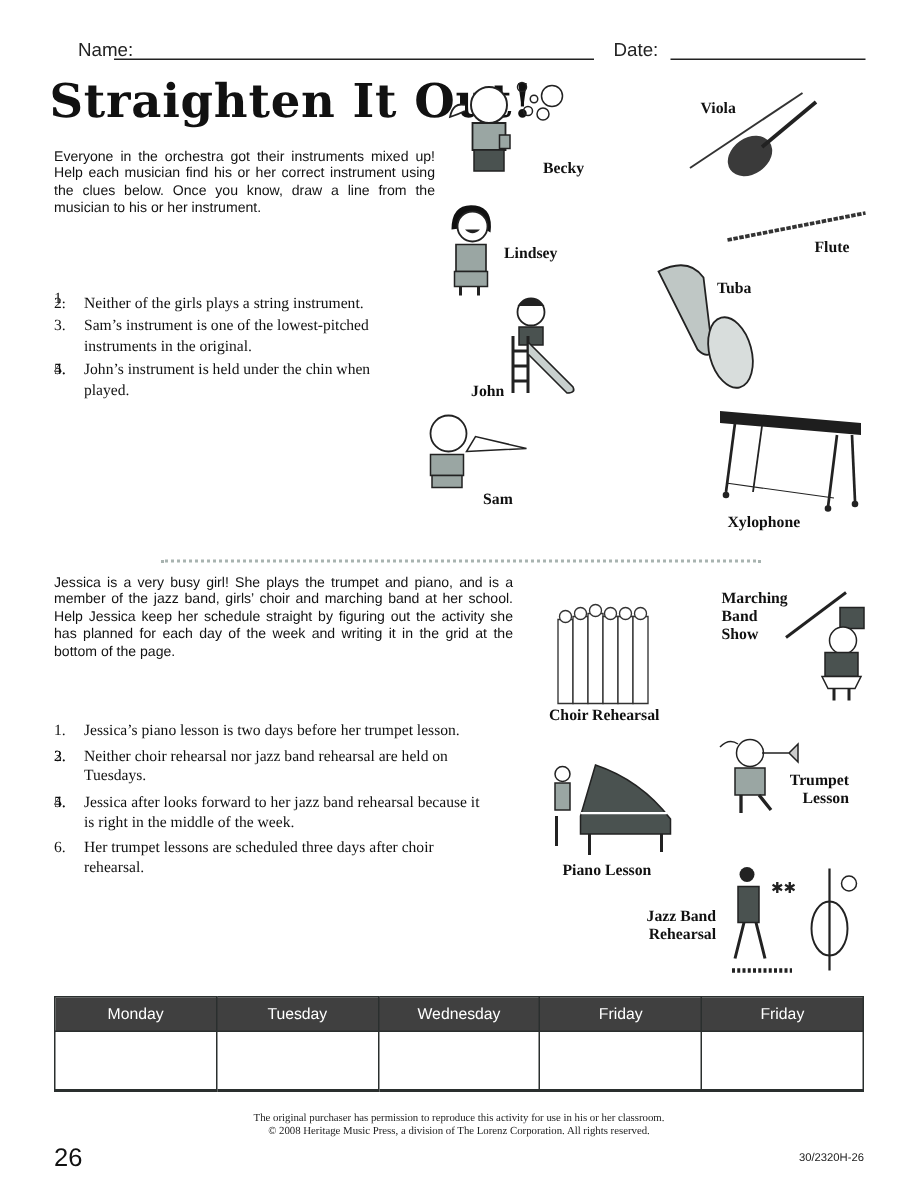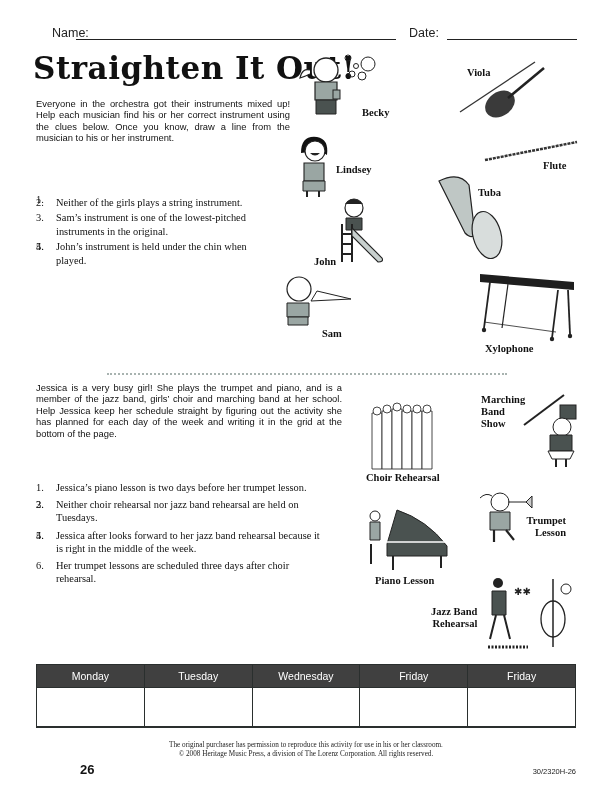--- a/index.html
+++ b/index.html
@@ -22,21 +22,21 @@
   .pic-label { font-family: "Liberation Serif", serif; font-weight: bold; font-size: 10.5px; color: #111; line-height: 12px; }
 
   .divider { left: 107px; top: 373px; width: 400px; height: 0; border-top: 2.2px dotted #a8b3b0; }
 
   
   .sched { left: 36px; top: 664px; width: 540px; border-collapse: collapse; table-layout: fixed; }
   .sched th { background: #404040; color: #ffffff; font-family: "Liberation Sans", sans-serif; font-weight: normal; font-size: 10.5px; height: 22px; border: 1.4px solid #2a2f2e; padding: 0; }
   .sched td { height: 38px; border: 1.4px solid #2a2f2e; border-bottom-width: 2px; padding: 0; }
 
   .footer-note { left: 0; width: 612px; text-align: center; font-family: "Liberation Serif", serif; font-size: 7.2px; color: #222; line-height: 9px; }
-  .page-num { left: 36px; top: 762px; font-family: "Liberation Sans", sans-serif; font-weight: bold; font-size: 13px; color: #111; margin-left: 44px; }
+  .page-num { left: 36px; top: 762px; font-family: "Liberation Sans", sans-serif; font-weight: normal; font-size: 17px; color: #111; }
   .code { right: 36px; top: 767px; font-family: "Liberation Sans", sans-serif; font-size: 7.5px; color: #222; }
 
   svg { overflow: visible; }
 </style>
 </head>
 <body>
 
 <div class="abs hdr-label" style="left:52px;">Name:</div>
 <div class="abs hdr-line" style="left:76px; width:320px;"></div>
 <div class="abs hdr-label" style="left:409px;">Date:</div>

